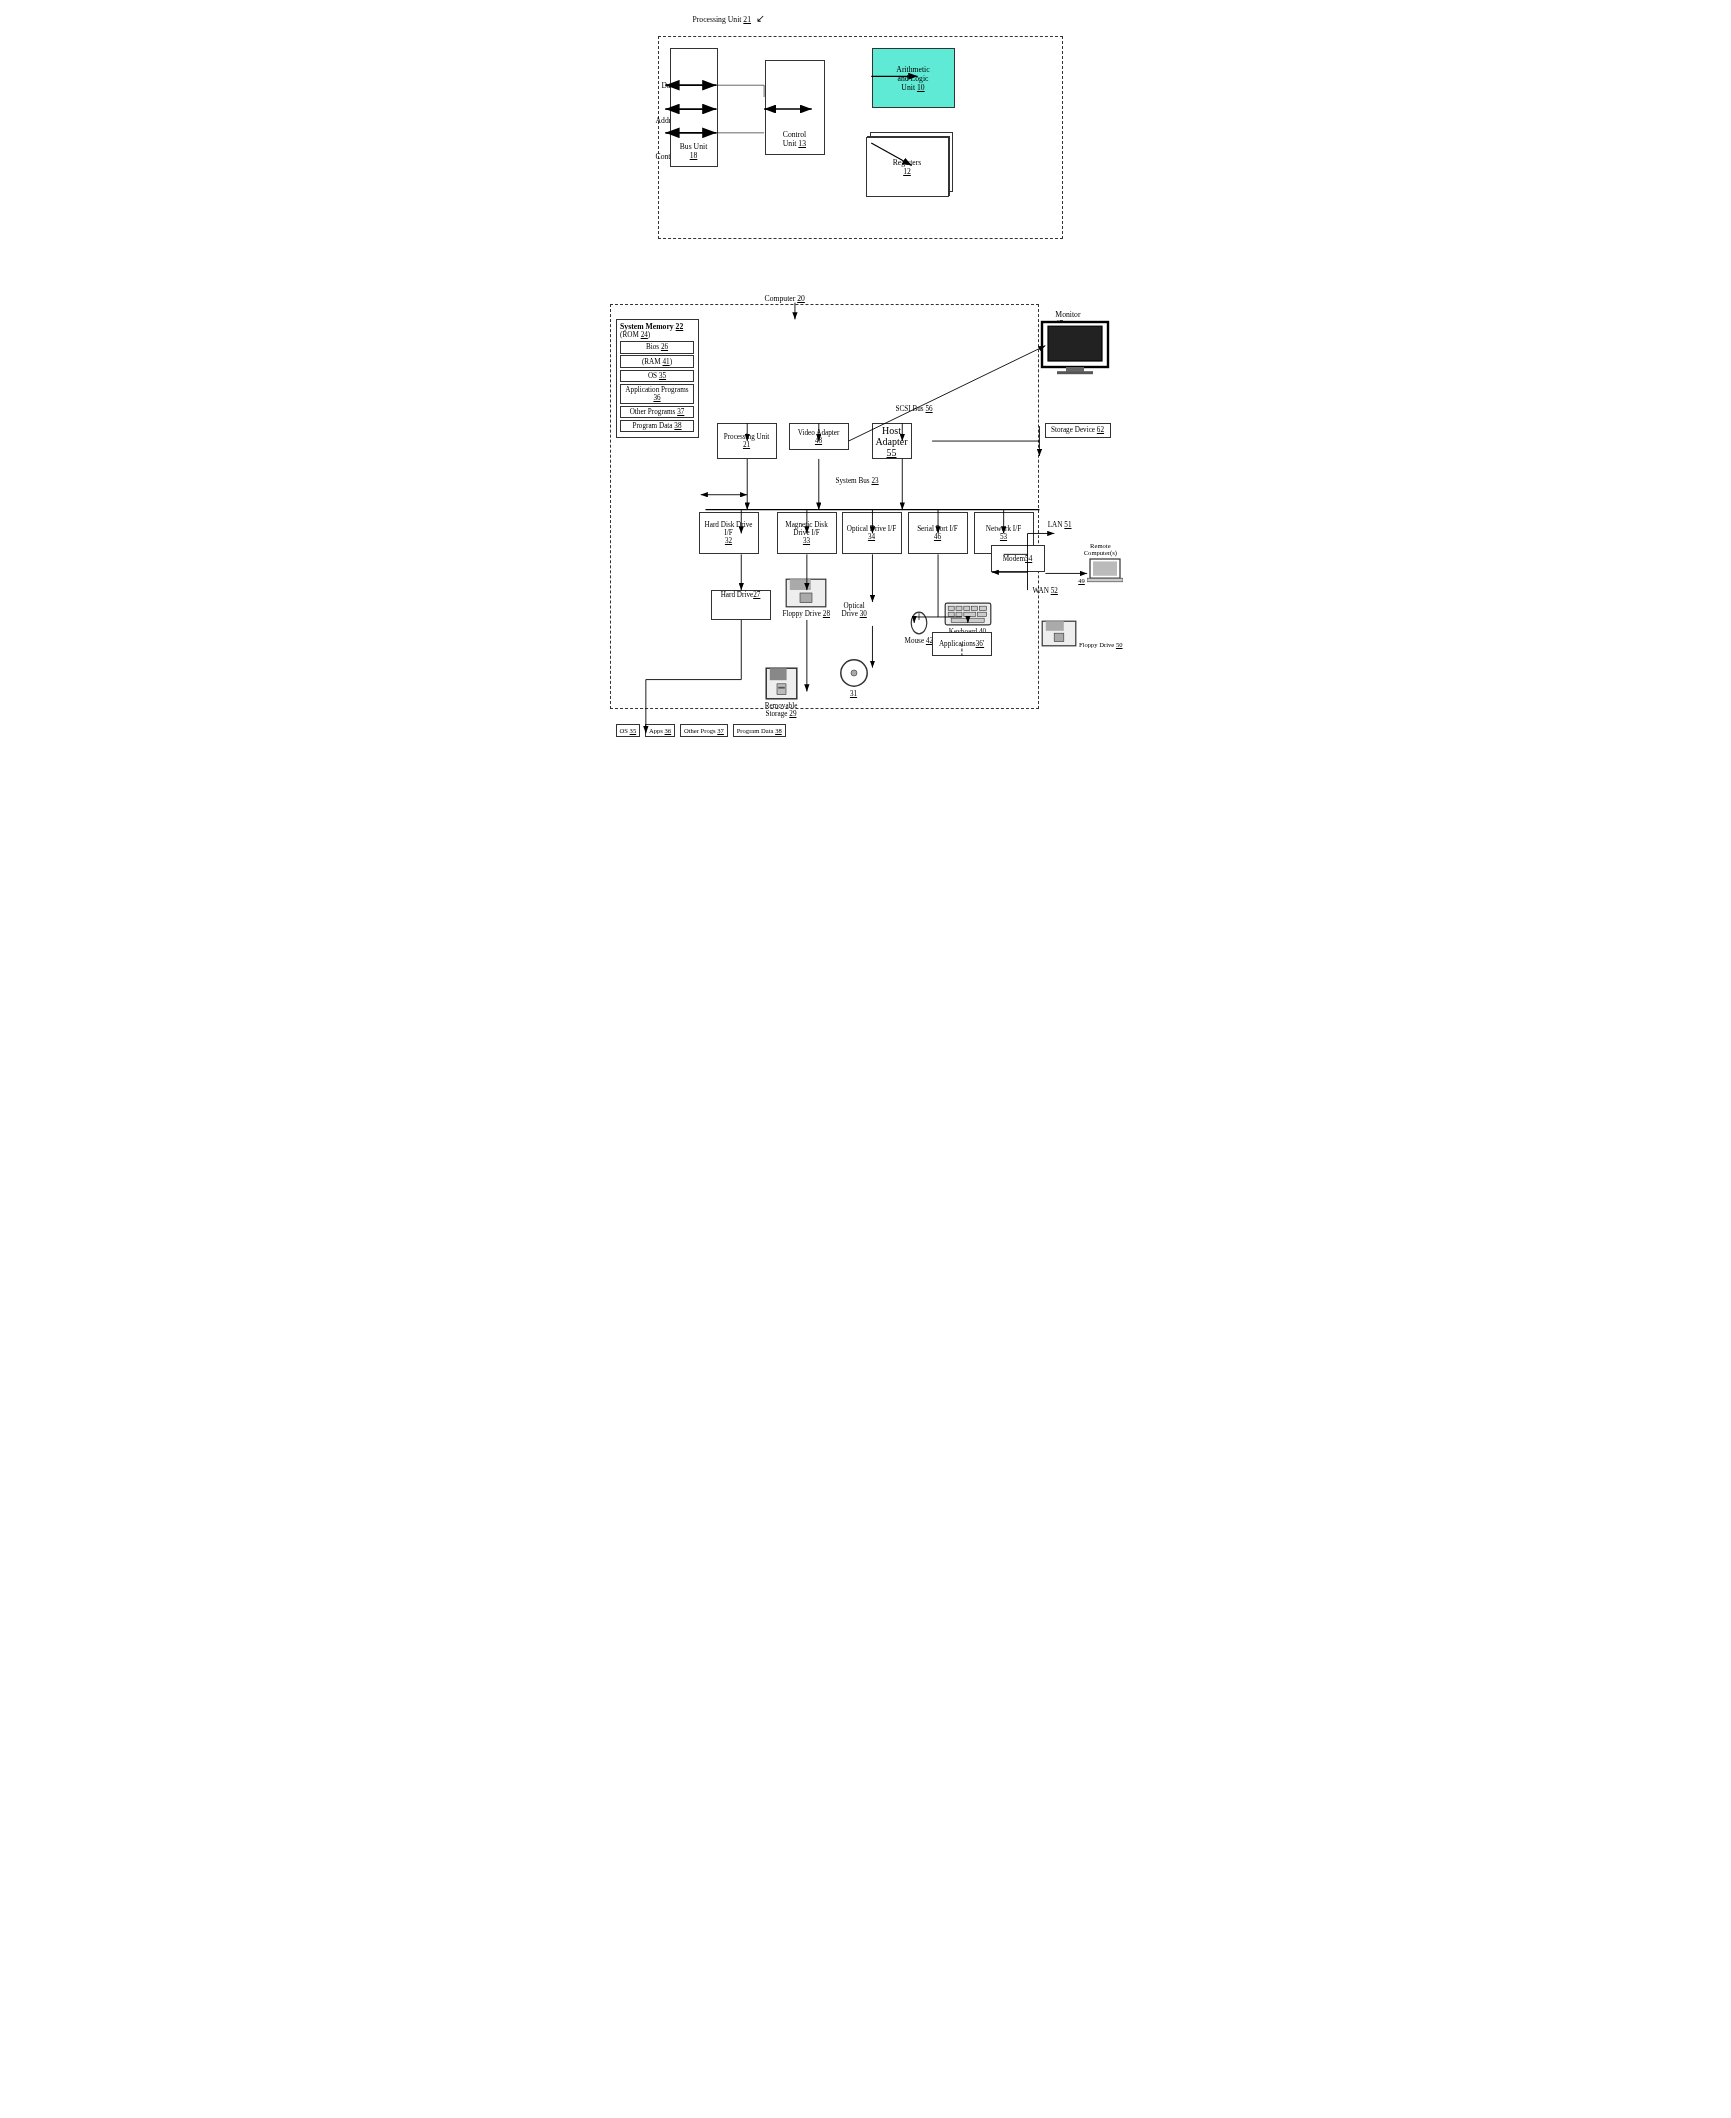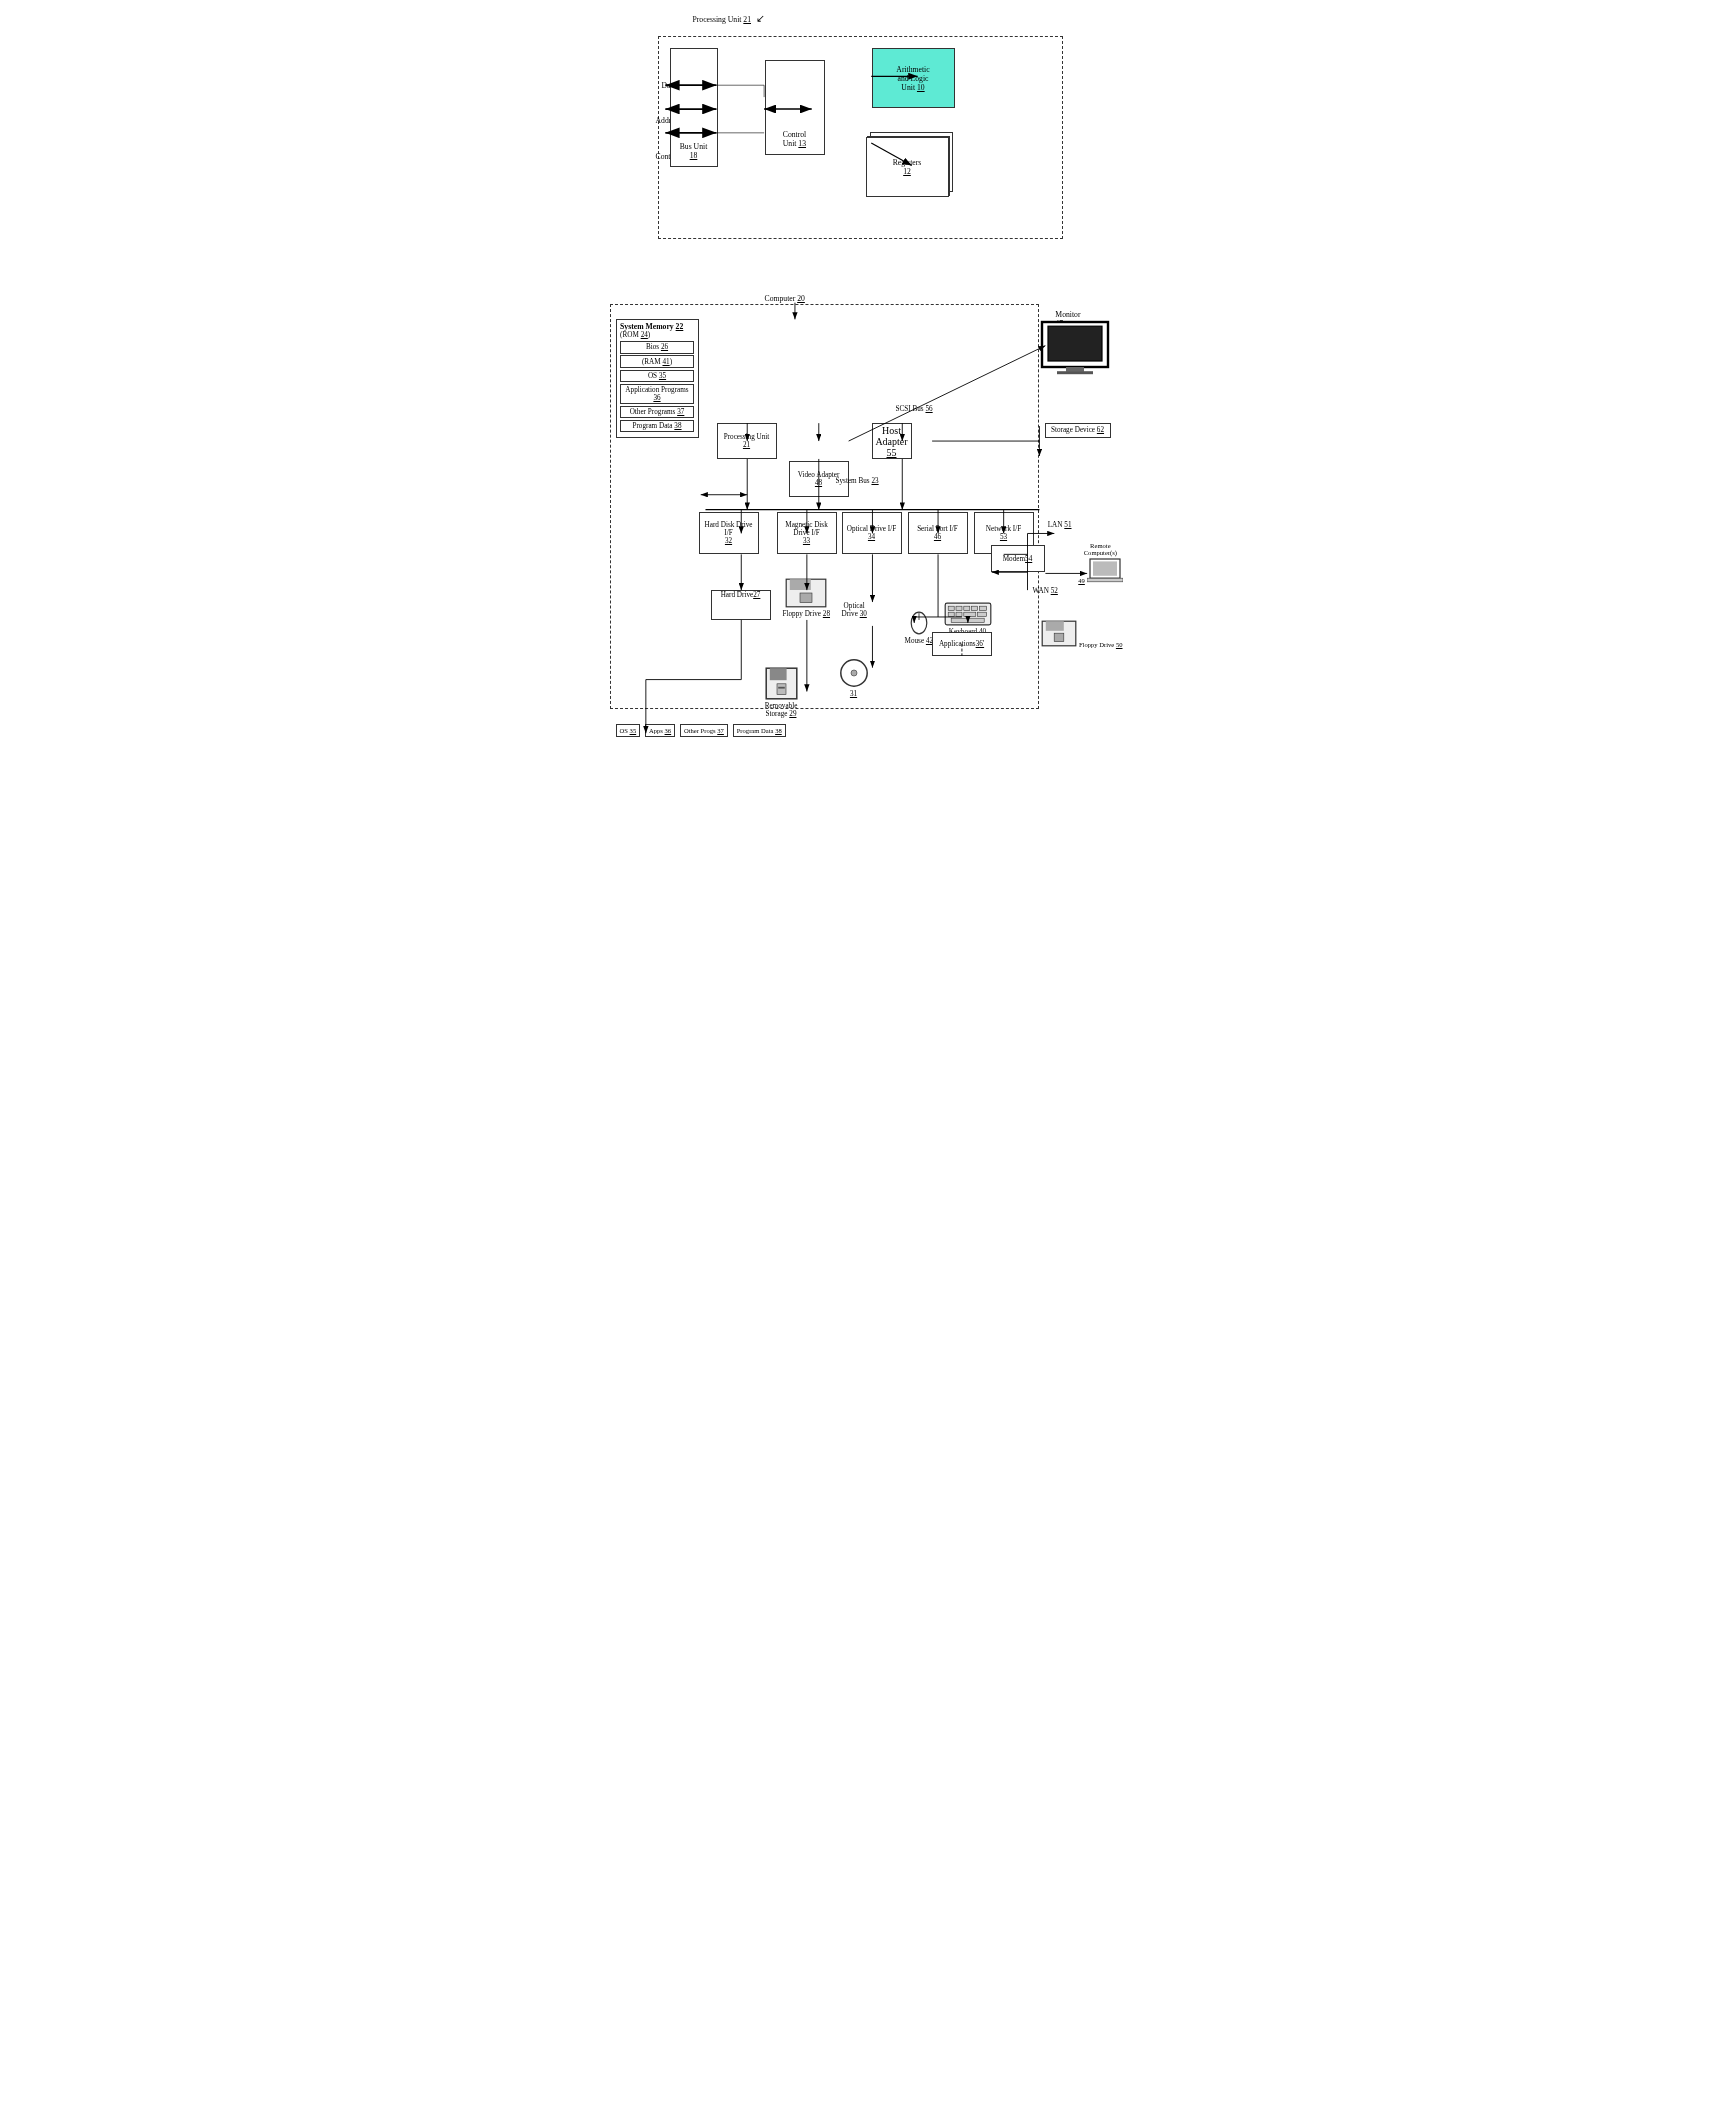--- a/index.html
+++ b/index.html
@@ -147,26 +147,26 @@
       width: 60px; height: 36px;
       border: 1.2px solid #333;
       background: #fff;
       display: flex; flex-direction: column;
       align-items: center; justify-content: center;
       text-align: center; font-size: 7.2px;
     }
     .d2-video-box {
       position: absolute;
       top: 137px; left: 179px;
-      width: 60px; height: 36px;
+      width: 60px; height: 27px;
       border: 1.2px solid #333;
       background: #fff;
       display: flex; flex-direction: column;
       align-items: center; justify-content: center;
-      text-align: center; font-size: 7.2px; margin-top: 38px;
+      text-align: center; font-size: 7.2px;
     }
     .d2-host-box {
       position: absolute;
       top: 137px; left: 262px;
       width: 40px; height: 36px;
       border: 1.2px solid #333;
       background: #fff;
       display: flex; flex-direction: column;
       align-items: center; justify-content: center;
       text-align: center; font-size: 10px;

